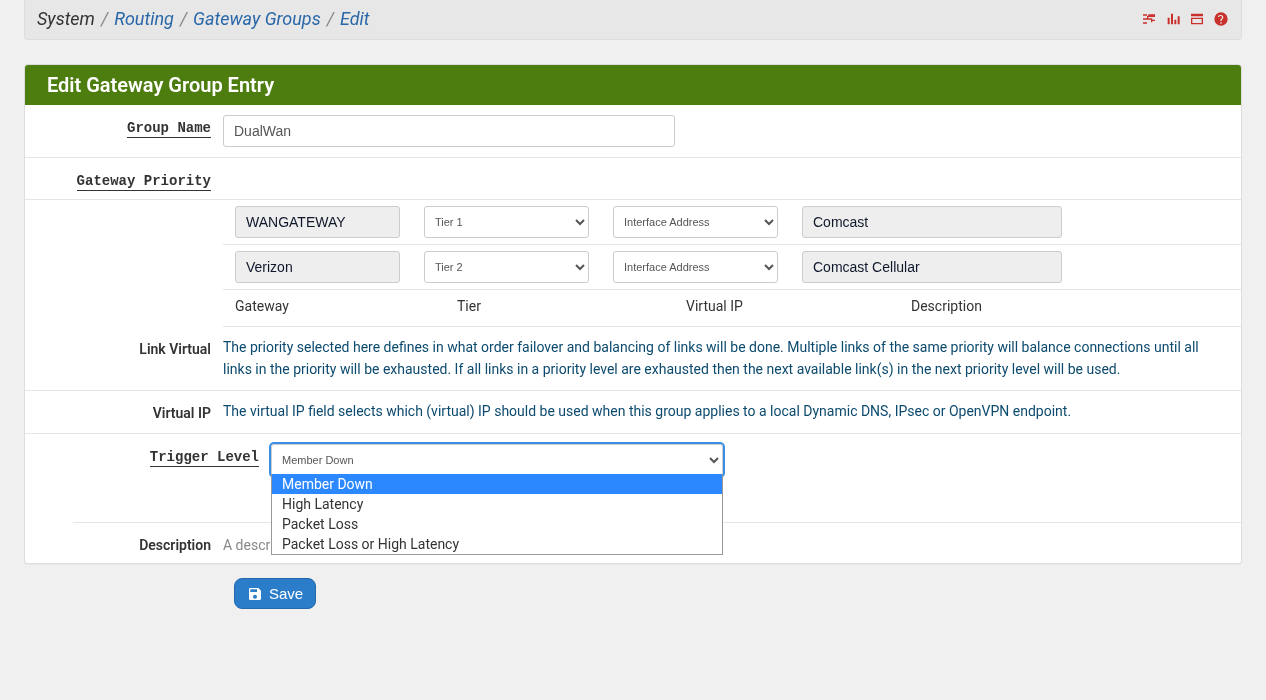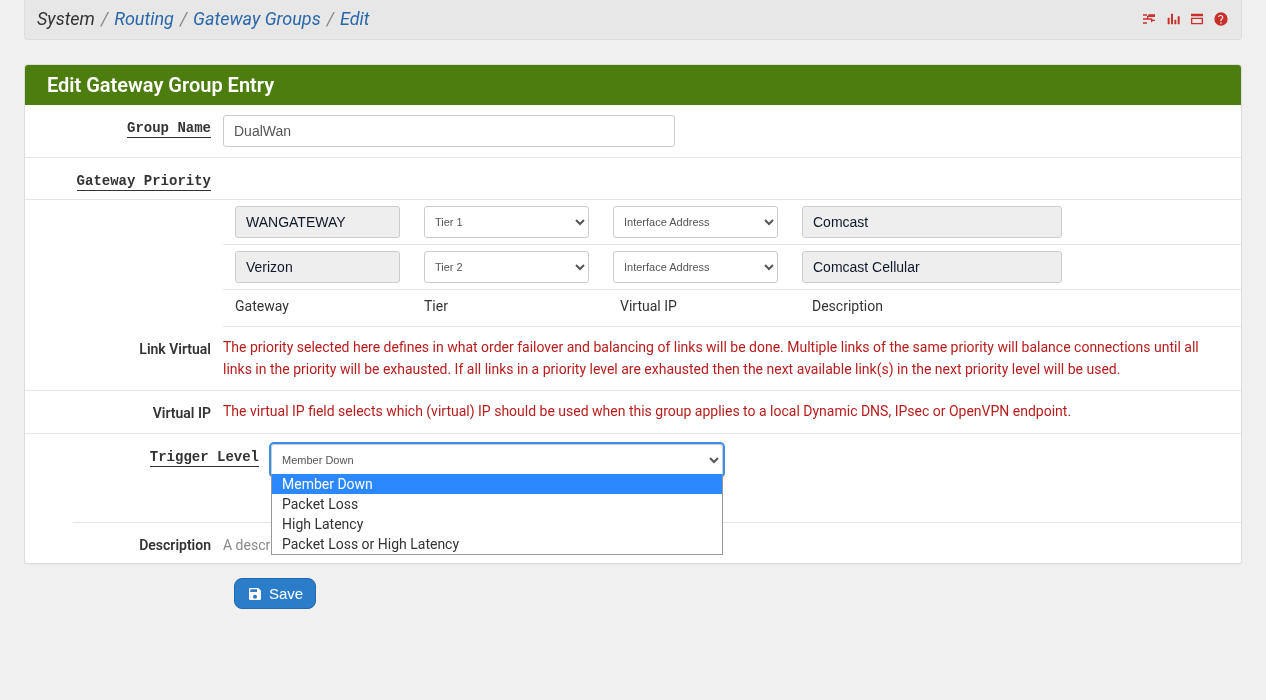--- a/index.html
+++ b/index.html
@@ -98,26 +98,27 @@
   select {
     height: 32px;
     border: 1px solid #ccc;
     border-radius: 3px;
     padding: 4px 6px;
     font-size: 11px;
     background: #fff;
     color: #555;
   }
   .gn-input { width: 452px; }
-  .help-text { color: #b91c1c; line-height: 1.55; }
+  .help-text { color: #0c4a6e; line-height: 1.55; }
   .sub-headers {
     display: flex;
     padding: 8px 12px 12px 12px;
     border-bottom: 1px solid #e5e5e5;
     color:#333;
+    gap:33px;
   }
   .sub-headers div:nth-child(1){ width: 189px; padding-left:0; }
   .sub-headers div:nth-child(2){ width: 196px; }
   .sub-headers div:nth-child(3){ width: 192px; }
   .sub-headers div:nth-child(4){ flex:1; }
   .description-note { color:#888; font-size:14px; margin-top:4px; }
   .trigger-select {
     width: 452px;
     position: relative;
   }
@@ -265,22 +266,22 @@
 
     <div class="form-row" style="padding-bottom:46px;margin-left:48px;">
       <div class="label-col"><span class="lbl">Trigger Level</span></div>
       <div class="field-col">
         <div class="trigger-select">
           <select>
             <option>Member Down</option>
           </select>
           <div class="dropdown-open">
             <div class="opt selected">Member Down</div>
+            <div class="opt">High Latency</div>
             <div class="opt">Packet Loss</div>
-            <div class="opt">High Latency</div>
             <div class="opt">Packet Loss or High Latency</div>
           </div>
         </div>
       </div>
     </div>
 
     <div class="form-row">
       <div class="label-col"><span style="font-weight:600;">Description</span></div>
       <div class="field-col">
         <div class="description-note">A description may be entered here for administrative reference (not parsed).</div>

